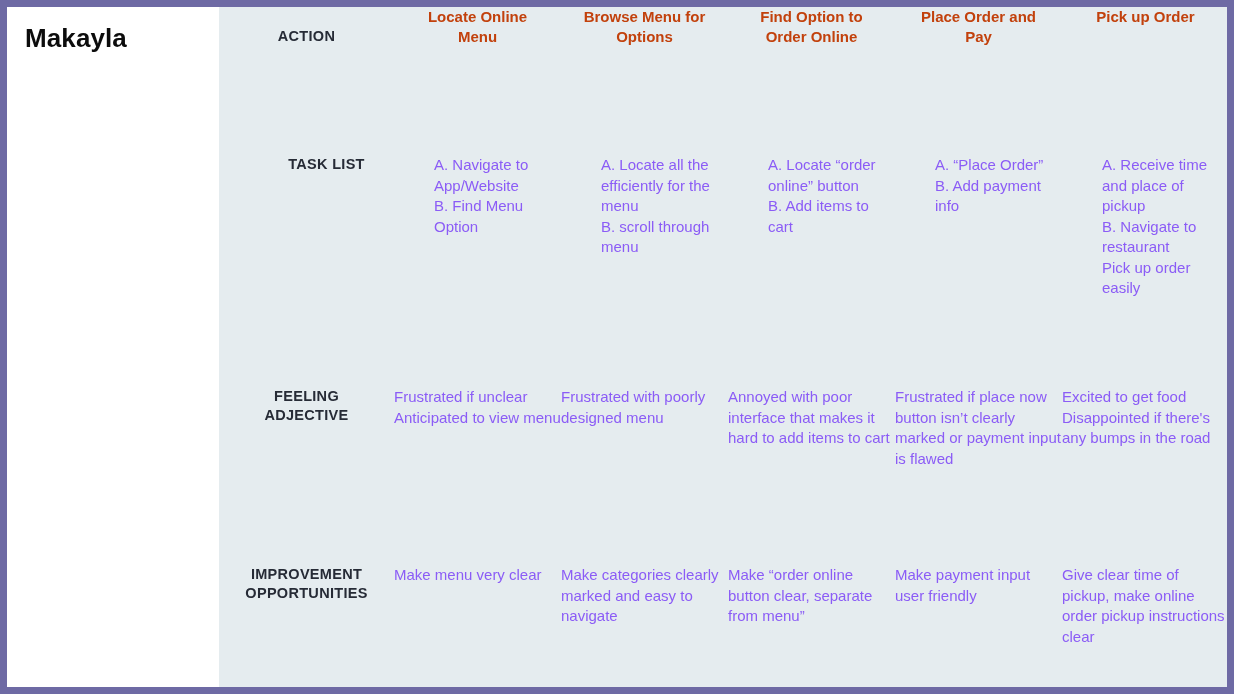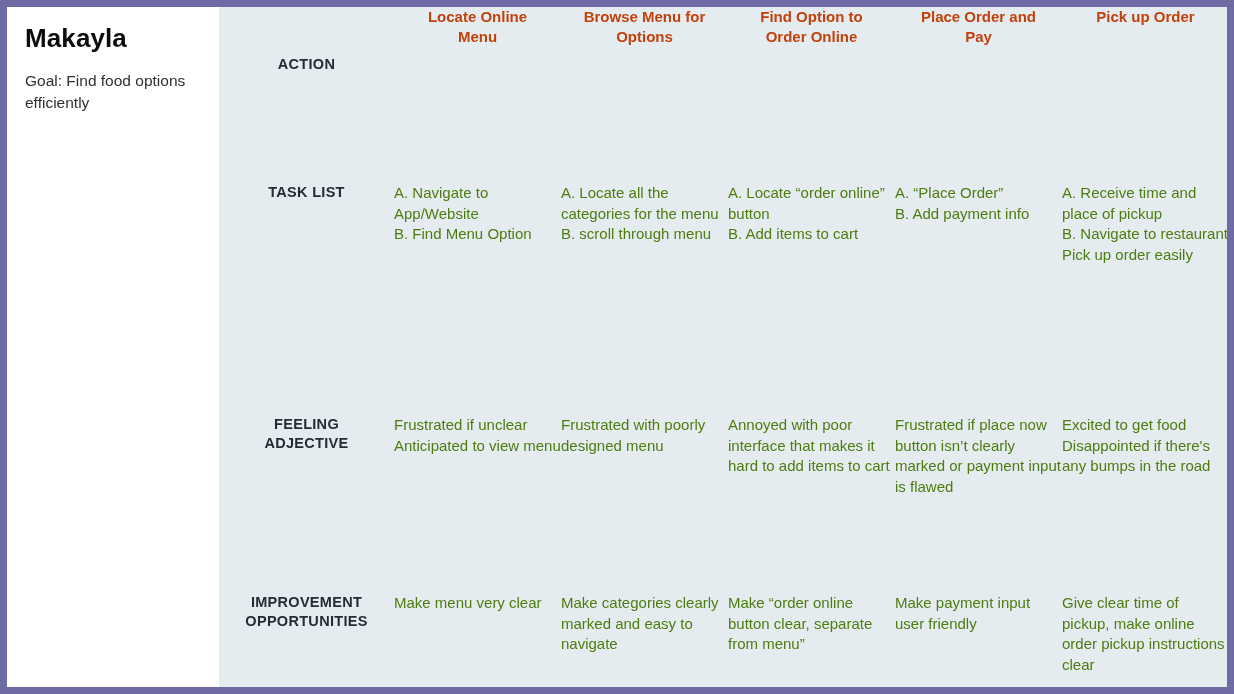--- a/index.html
+++ b/index.html
@@ -91,45 +91,44 @@
     font-size: 14.5px;
     font-weight: bold;
     color: #262b36;
     text-align: center;
     letter-spacing: 0.3px;
     line-height: 1.3;
     vertical-align: middle;
   }
   .header-row .row-label {
     vertical-align: top;
-    padding-top: 48px;
+    padding-top: 20px;
     margin-top: 8px;
   }
 
   
   .cell-text {
     font-size: 15px;
-    color: #4d7c0f;
+    color: #8b5cf6;
     line-height: 1.37;
     padding: 7px 14px 0 12px;
     white-space: pre-line;
   }
 
-  .r-task td     { height: 232px; }
+  .r-task td     { height: 232px; padding-left: 40px; }
   .r-feeling td  { height: 178px; }
   .r-improve td  { height: 156px; }
 </style>
 </head>
 <body>
 
 <div id="journey-map">
 
   <section id="persona-panel">
     <h1 id="persona-name">Makayla</h1>
-    <p id="persona-goal">Goal: Find food options efficiently</p>
   </section>
 
   <section id="grid-panel">
     <table class="grid-table">
       <colgroup>
         <col class="c-label">
         <col class="c-stage">
         <col class="c-stage">
         <col class="c-stage">
         <col class="c-stage">
@@ -147,21 +146,21 @@
 Order Online</td>
           <td class="stage-title" style="white-space: pre-line;">Place Order and
 Pay</td>
           <td class="stage-title" style="white-space: pre-line;">Pick up Order</td>
         </tr>
 
         <tr class="r-task">
           <td class="row-label">TASK LIST</td>
           <td class="cell-text">A. Navigate to App/Website
 B. Find Menu Option</td>
-          <td class="cell-text">A. Locate all the categories for the menu
+          <td class="cell-text">A. Locate all the efficiently for the menu
 B. scroll through menu</td>
           <td class="cell-text">A. Locate “order online” button
 B. Add items to cart</td>
           <td class="cell-text">A. “Place Order”
 B. Add payment info</td>
           <td class="cell-text">A. Receive time and place of pickup
 B. Navigate to restaurant
 Pick up order easily</td>
         </tr>
 

